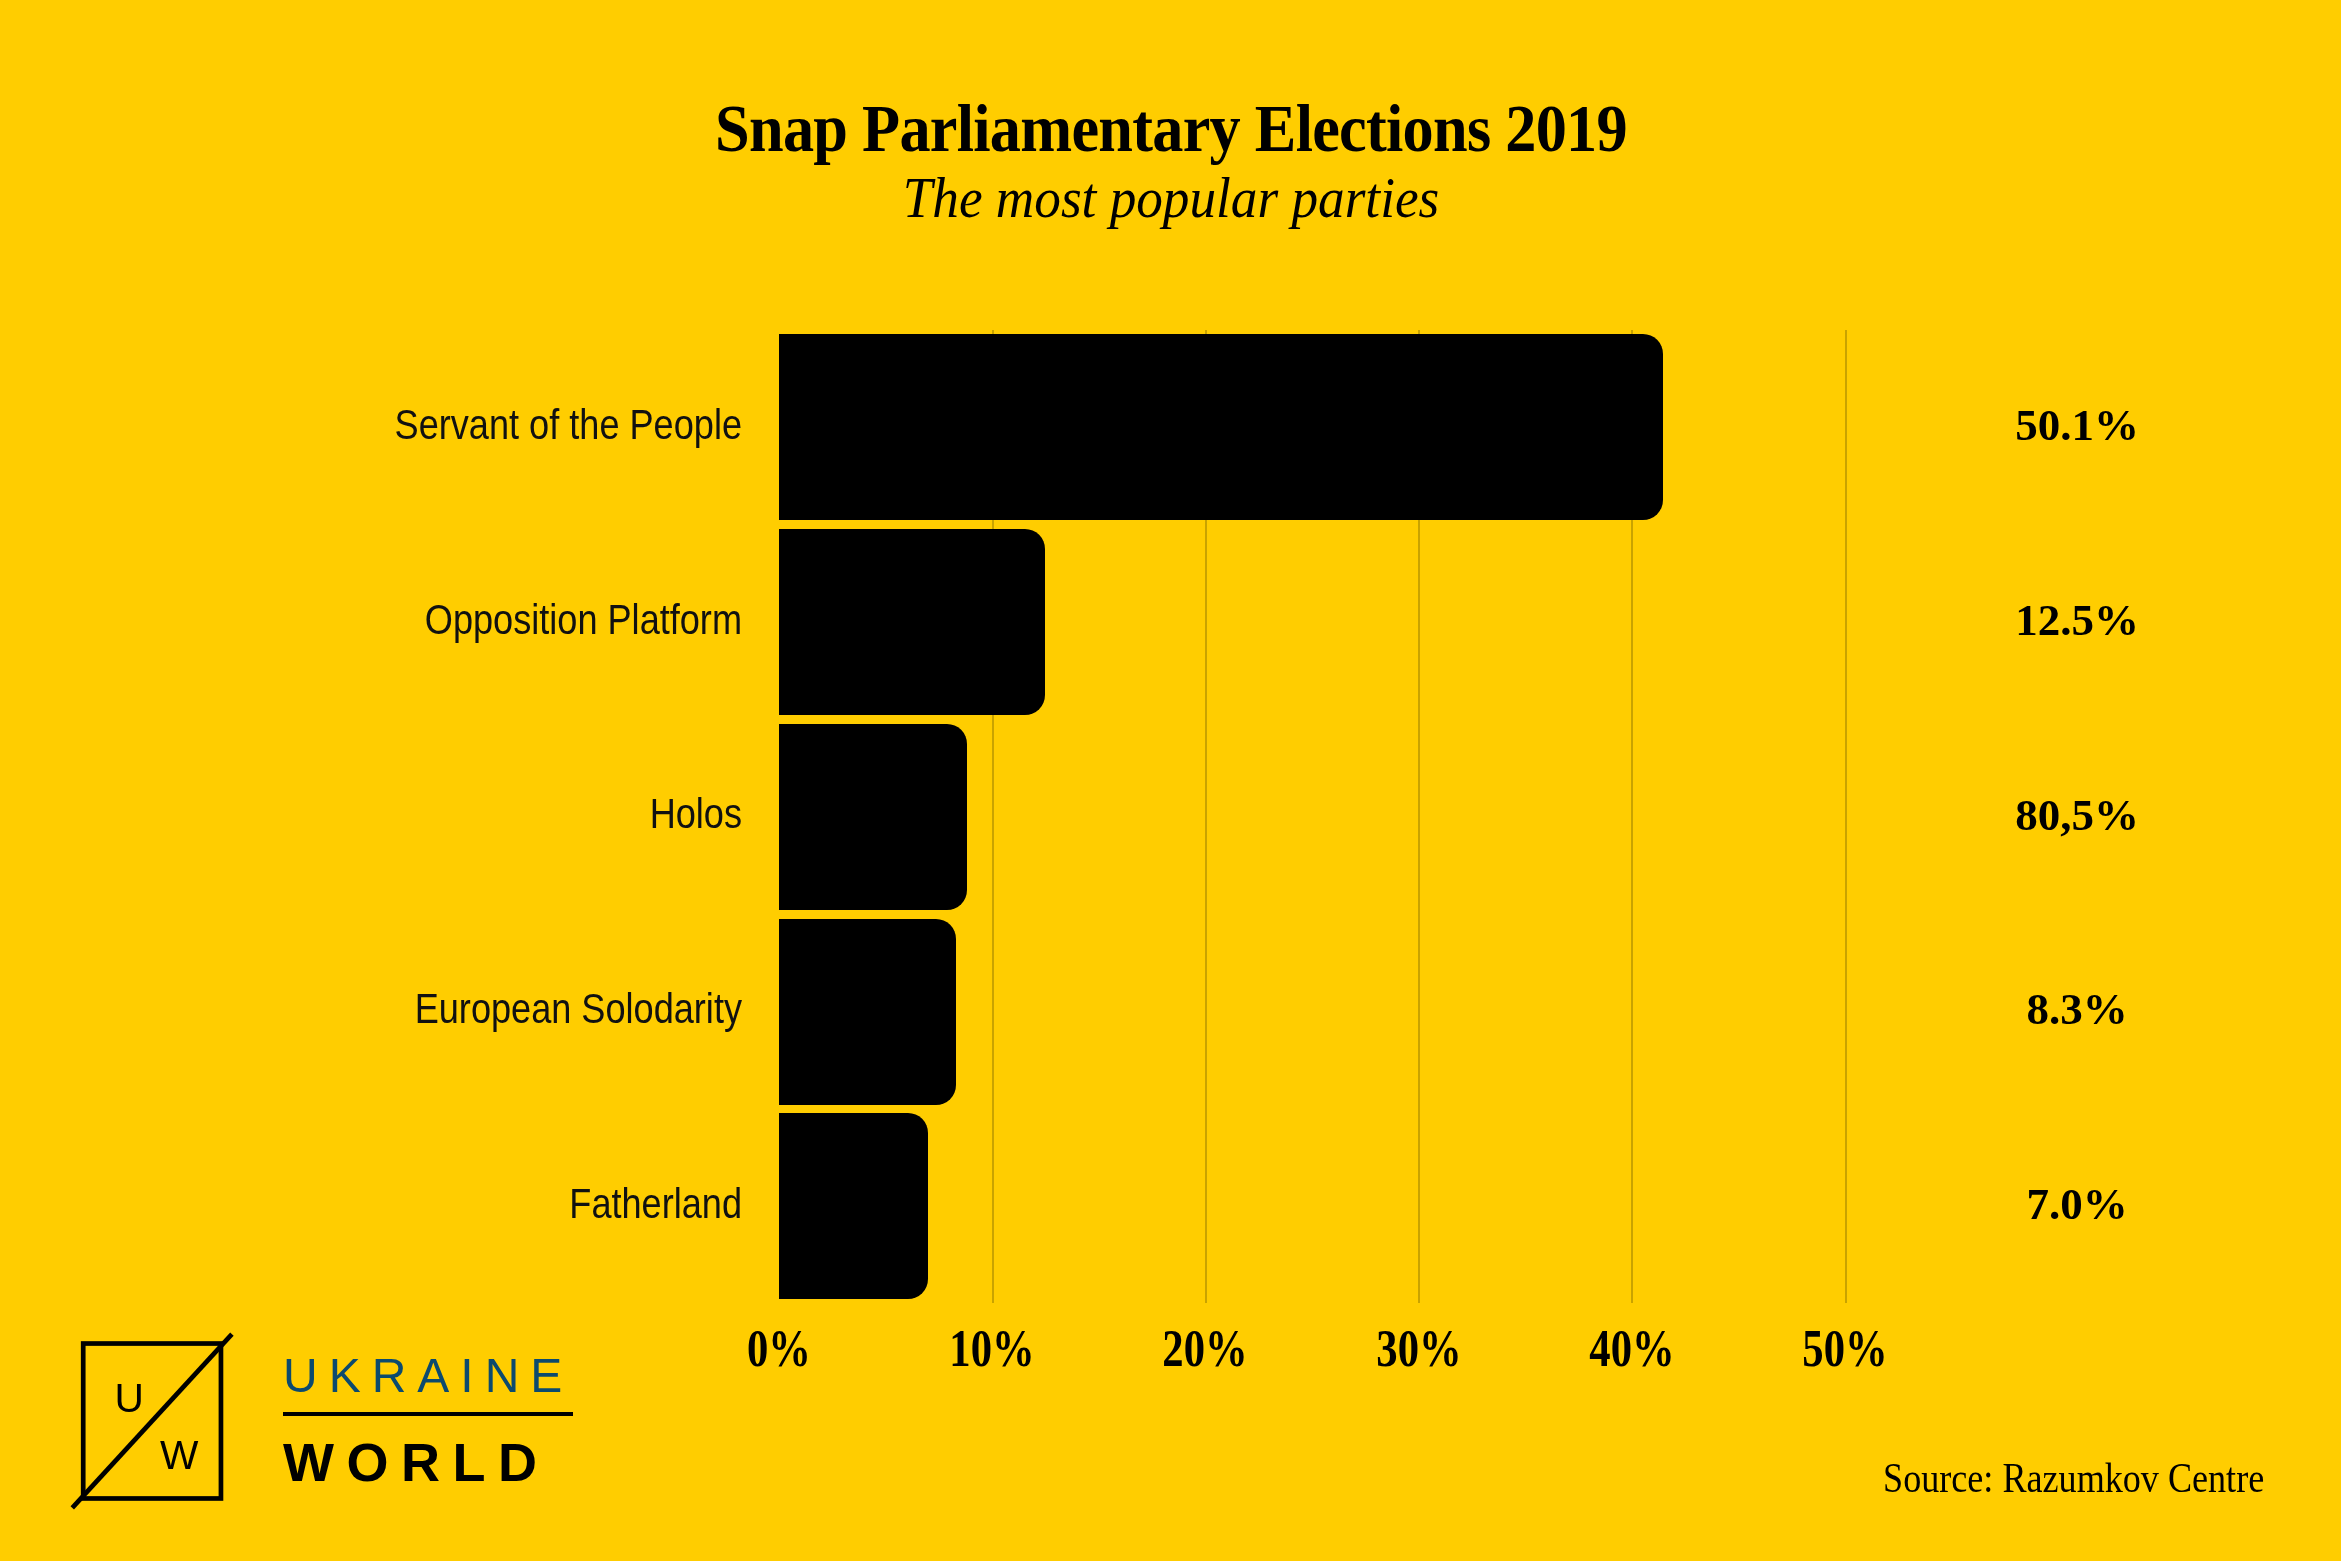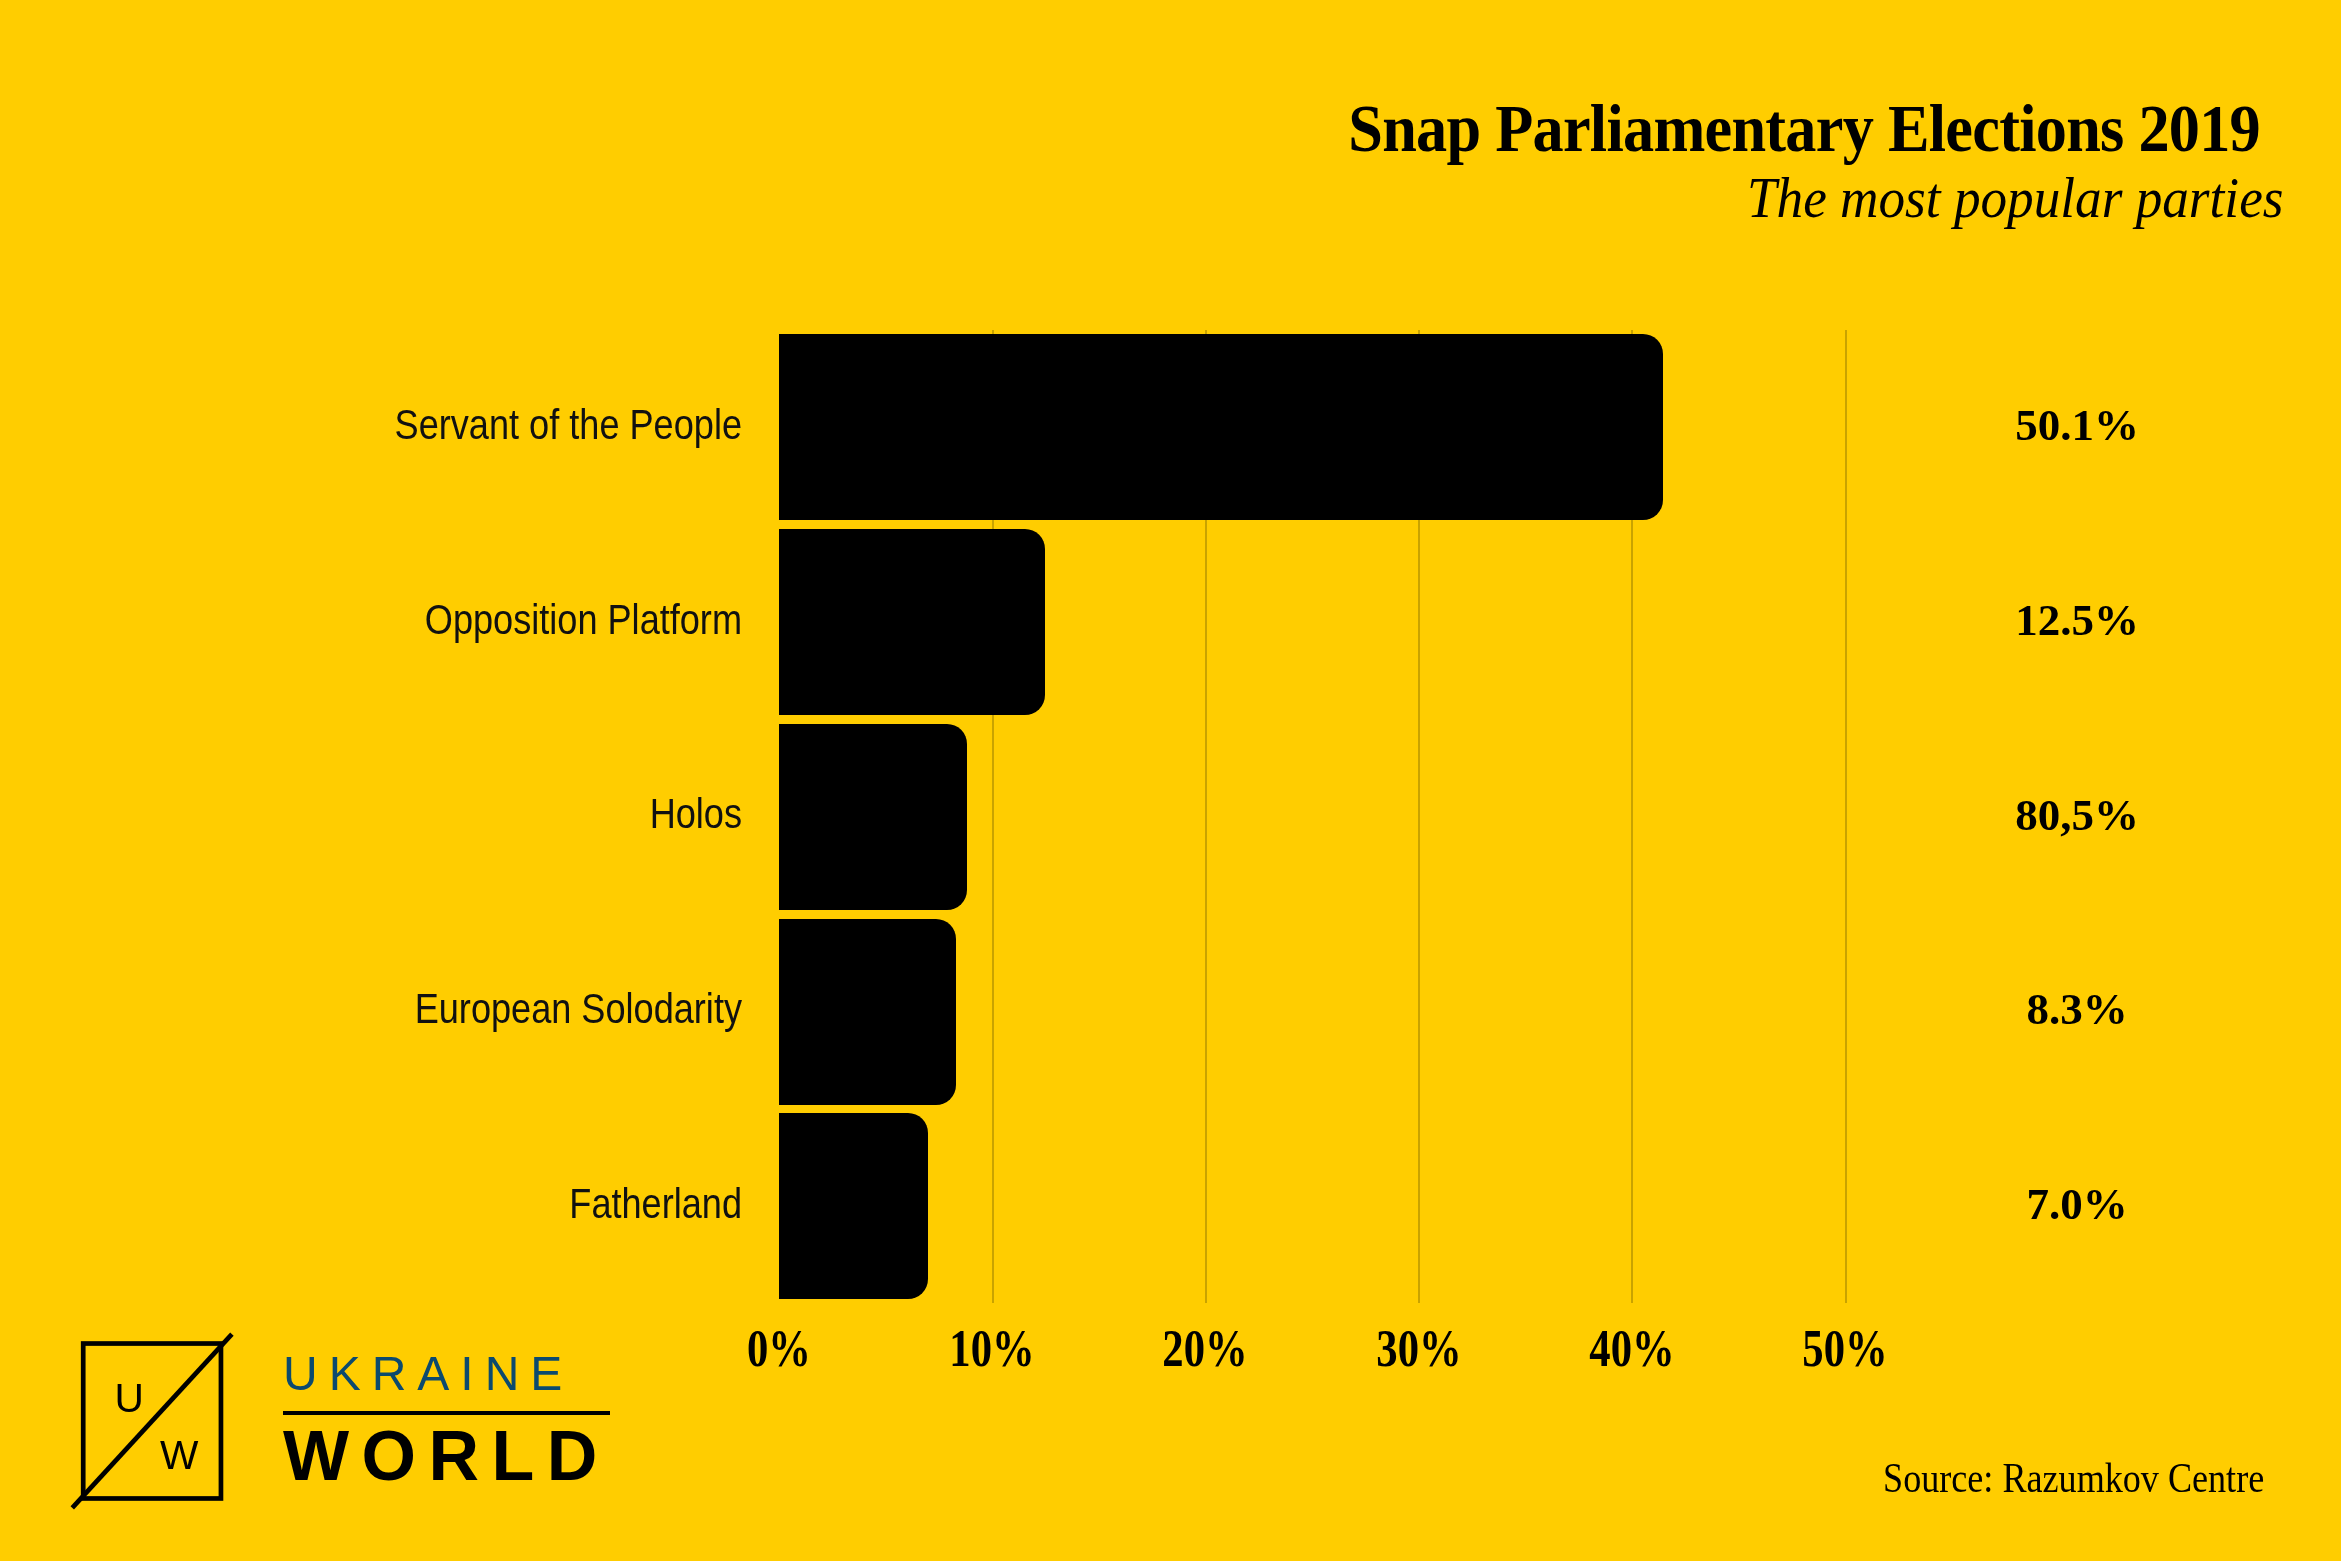--- a/index.html
+++ b/index.html
@@ -20,21 +20,21 @@
     background: #FFCD00;
     box-sizing: border-box;
   }
 
   
   .title-block {
     position: absolute;
     top: 94px;
     left: 0;
     width: 2342px;
-    text-align: right;
+    text-align: center;
   }
   .chart-title {
     font-family: "Liberation Serif", "DejaVu Serif", serif;
     font-weight: bold;
     font-size: 67px;
     line-height: 1.02;
     color: #000000;
     letter-spacing: -0.8px;
     margin: 0;
     transform: scaleX(0.93);
@@ -162,25 +162,25 @@
     font-size: 48px;
     letter-spacing: 11px;
     color: #0c4a6e;
     line-height: 1;
     padding-bottom: 12.5px;
     border-bottom: 4.7px solid #000000;
   }
   .logo-world {
     font-family: "Liberation Sans", sans-serif;
     font-weight: bold;
-    font-size: 70px;
+    font-size: 54px;
     letter-spacing: 12.5px;
     color: #000000;
     line-height: 1;
-    padding-top: 6px;
+    padding-top: 19px;
   }
 
   
   #source {
     position: absolute;
     right: 78px;
     top: 1454px;
     font-family: "Liberation Serif", "DejaVu Serif", serif;
     font-size: 42px;
     color: #000000;

